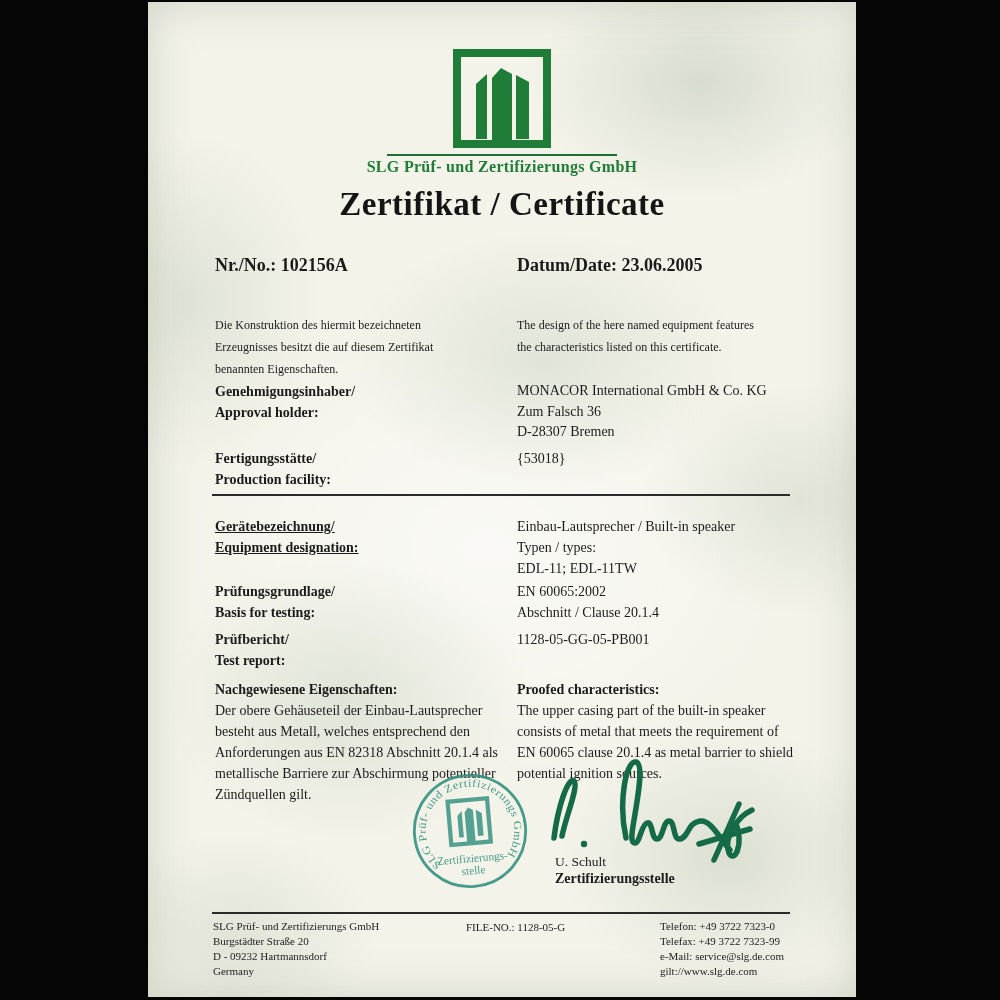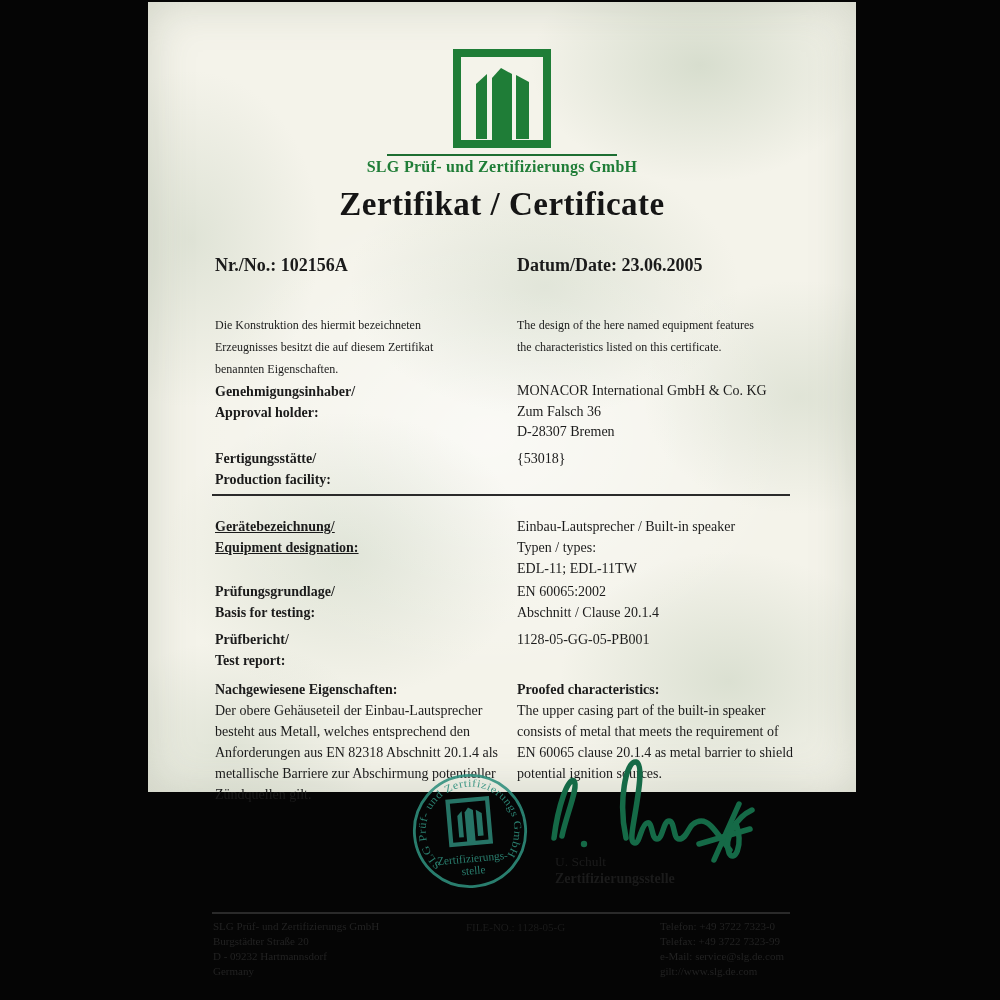--- a/index.html
+++ b/index.html
@@ -2,21 +2,21 @@
 <html><head>
 <meta charset="utf-8">
 <style>
   * { margin:0; padding:0; box-sizing:border-box; }
   html,body { width:1000px; height:1000px; background:#000; overflow:hidden; }
   body { font-family:"Liberation Serif", serif; color:#1b1b1b; }
 
   .scan { position:absolute; left:0; top:0; width:1000px; height:1000px; background:#050505; }
 
   .page {
-    position:absolute; left:148px; top:2px; width:708px; height:790px;
+    position:absolute; left:148px; top:2px; width:708px; height:995px;
     background-color:#f4f3ea;
     background-image:
       radial-gradient(ellipse 260px 180px at 78% 8%,  rgba(168,186,160,.38), transparent 65%),
       radial-gradient(ellipse 200px 260px at 6% 30%,  rgba(175,190,168,.30), transparent 65%),
       radial-gradient(ellipse 300px 200px at 56% 36%, rgba(166,184,158,.26), transparent 65%),
       radial-gradient(ellipse 240px 180px at 92% 50%, rgba(172,188,164,.28), transparent 65%),
       radial-gradient(ellipse 280px 220px at 28% 70%, rgba(168,186,160,.28), transparent 65%),
       radial-gradient(ellipse 260px 200px at 82% 86%, rgba(166,184,158,.32), transparent 65%),
       radial-gradient(ellipse 220px 160px at 12% 94%, rgba(172,188,164,.28), transparent 65%),
       radial-gradient(ellipse 430px 330px at 48% 55%, rgba(255,255,255,.55), transparent 72%);

